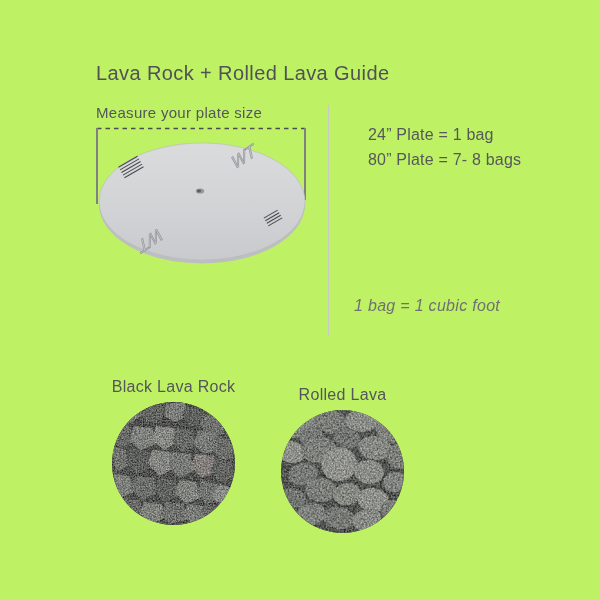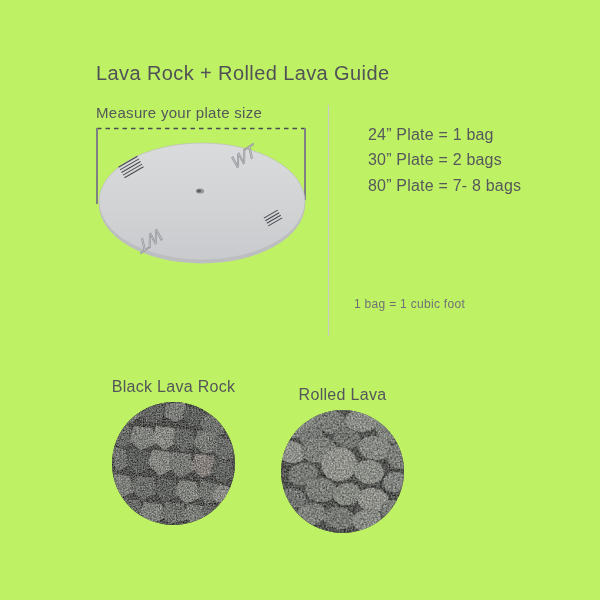--- a/index.html
+++ b/index.html
@@ -19,21 +19,21 @@
   .column-divider{
     position:absolute;left:328px;top:105px;width:1px;height:231px;background:#c8c9cb;
   }
   .guide-list{
     position:absolute;left:368px;top:122px;margin:0;padding:0;list-style:none;
   }
   .guide-list li{
     font-size:16px;line-height:25.4px;letter-spacing:0.2px;color:#56585c;white-space:nowrap;
   }
   .bag-note{
-    position:absolute;left:354px;top:297px;font-size:12px;
+    position:absolute;left:354px;top:297px;font-size:16px;font-style:italic;
     color:#6f7074;letter-spacing:0.3px;white-space:nowrap;
   }
   .photos-row{
     position:absolute;left:0;top:378px;width:524px;display:flex;
     justify-content:center;gap:38px;
   }
   .photo-figure{display:flex;flex-direction:column;align-items:center;width:123px;}
   .photo-label{
     font-size:16px;color:#54565a;letter-spacing:0.3px;margin-bottom:6px;white-space:nowrap;
   }
@@ -82,21 +82,20 @@
     </g>
 
     <ellipse cx="105" cy="69" rx="4.2" ry="2.6" fill="#97979b"></ellipse>
     <ellipse cx="104" cy="69" rx="2.1" ry="1.4" fill="#5e5e62"></ellipse>
   </svg>
 
   <div class="column-divider"></div>
 
   <ul class="guide-list">
     <li>24” Plate = 1 bag</li>
-    <li>30” Plate = 2 bags</li>
     <li>80” Plate = 7- 8 bags</li>
   </ul>
 
   <div class="bag-note">1 bag = 1 cubic foot</div>
 
   <div class="photos-row">
 
     <figure class="photo-figure" style="margin:0">
       <figcaption class="photo-label">Black Lava Rock</figcaption>
       <svg class="photo-circle" width="123" height="123" viewBox="0 0 123 123">

